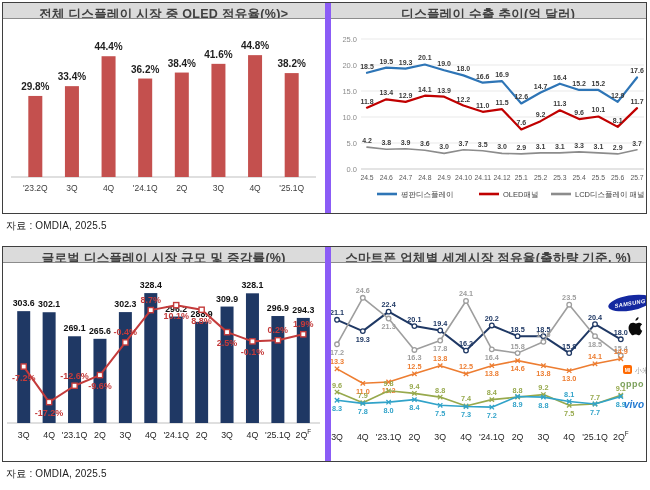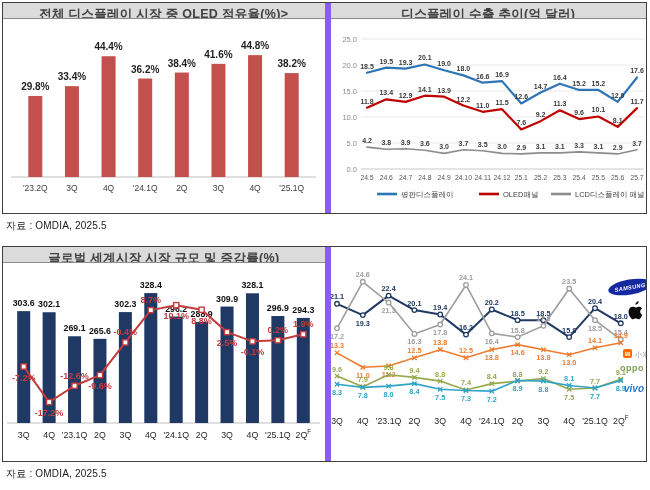--- a/index.html
+++ b/index.html
@@ -145,21 +145,21 @@
             <text x="244" y="178" text-anchor="start" font-size="7.5" fill="#404040" font-weight="normal">LCD디스플레이 패널</text>
           </svg>
       </div>
     </div>
   </div>
 
   <div class="source-line source-top">자료 : OMDIA, 2025.5</div>
 
   <div class="block block-bottom">
     <div class="panel">
-      <div class="panel-title">글로벌 세계시장 시장 규모 및 증감률(%)</div>
+      <div class="panel-title">글로벌 디스플레이 시장 규모 및 증감률(%)</div>
       <div class="panel-body">
         <svg id="chart-market" width="321" height="190" viewBox="0 0 321 190">
             <line x1="4" y1="160" x2="317" y2="160" stroke="#bfbfbf" stroke-width="1"></line>
             <rect x="14.208333333333336" y="48.147692307692296" width="13" height="111.8523076923077" fill="#1f3864"></rect>
             <text x="20.708333333333336" y="43.147692307692296" text-anchor="middle" font-size="8.8" fill="#111" font-weight="bold">303.6</text>
             <text x="20.708333333333336" y="175" text-anchor="middle" font-size="8.8" fill="#262626" font-weight="normal">3Q</text>
             <rect x="39.625" y="49.23999999999998" width="13" height="110.76000000000002" fill="#1f3864"></rect>
             <text x="46.125" y="44.23999999999998" text-anchor="middle" font-size="8.8" fill="#111" font-weight="bold">302.1</text>
             <text x="46.125" y="175" text-anchor="middle" font-size="8.8" fill="#262626" font-weight="normal">4Q</text>
             <rect x="65.04166666666667" y="73.27076923076922" width="13" height="86.72923076923078" fill="#1f3864"></rect>
@@ -214,20 +214,21 @@
             <rect x="246.85833333333335" y="75.75500000000001" width="5.2" height="5.2" fill="#fff" stroke="#c43b3b" stroke-width="1.4"></rect>
             <text x="249.45833333333334" y="92.355" text-anchor="middle" font-size="9" fill="#c43b3b" font-weight="bold">-0.1%</text>
             <rect x="272.275" y="74.69000000000001" width="5.2" height="5.2" fill="#fff" stroke="#c43b3b" stroke-width="1.4"></rect>
             <text x="274.875" y="70.29" text-anchor="middle" font-size="9" fill="#c43b3b" font-weight="bold">0.2%</text>
             <rect x="297.69166666666666" y="68.655" width="5.2" height="5.2" fill="#fff" stroke="#c43b3b" stroke-width="1.4"></rect>
             <text x="300.2916666666667" y="64.255" text-anchor="middle" font-size="9" fill="#c43b3b" font-weight="bold">1.9%</text>
           </svg>
       </div>
     </div>
     <div class="panel">
+      <div class="panel-title">스마트폰 업체별 세계시장 점유율(출하량 기준, %)</div>
       <div class="panel-body">
         <svg id="chart-vendors" width="321" height="190" viewBox="0 0 321 190">
             <text x="6" y="177" text-anchor="middle" font-size="8.8" fill="#262626" font-weight="normal">3Q</text>
             <text x="31.8" y="177" text-anchor="middle" font-size="8.8" fill="#262626" font-weight="normal">4Q</text>
             <text x="57.6" y="177" text-anchor="middle" font-size="8.8" fill="#262626" font-weight="normal">'23.1Q</text>
             <text x="83.4" y="177" text-anchor="middle" font-size="8.8" fill="#262626" font-weight="normal">2Q</text>
             <text x="109.2" y="177" text-anchor="middle" font-size="8.8" fill="#262626" font-weight="normal">3Q</text>
             <text x="135" y="177" text-anchor="middle" font-size="8.8" fill="#262626" font-weight="normal">4Q</text>
             <text x="160.8" y="177" text-anchor="middle" font-size="8.8" fill="#262626" font-weight="normal">'24.1Q</text>
             <text x="186.6" y="177" text-anchor="middle" font-size="8.8" fill="#262626" font-weight="normal">2Q</text>

